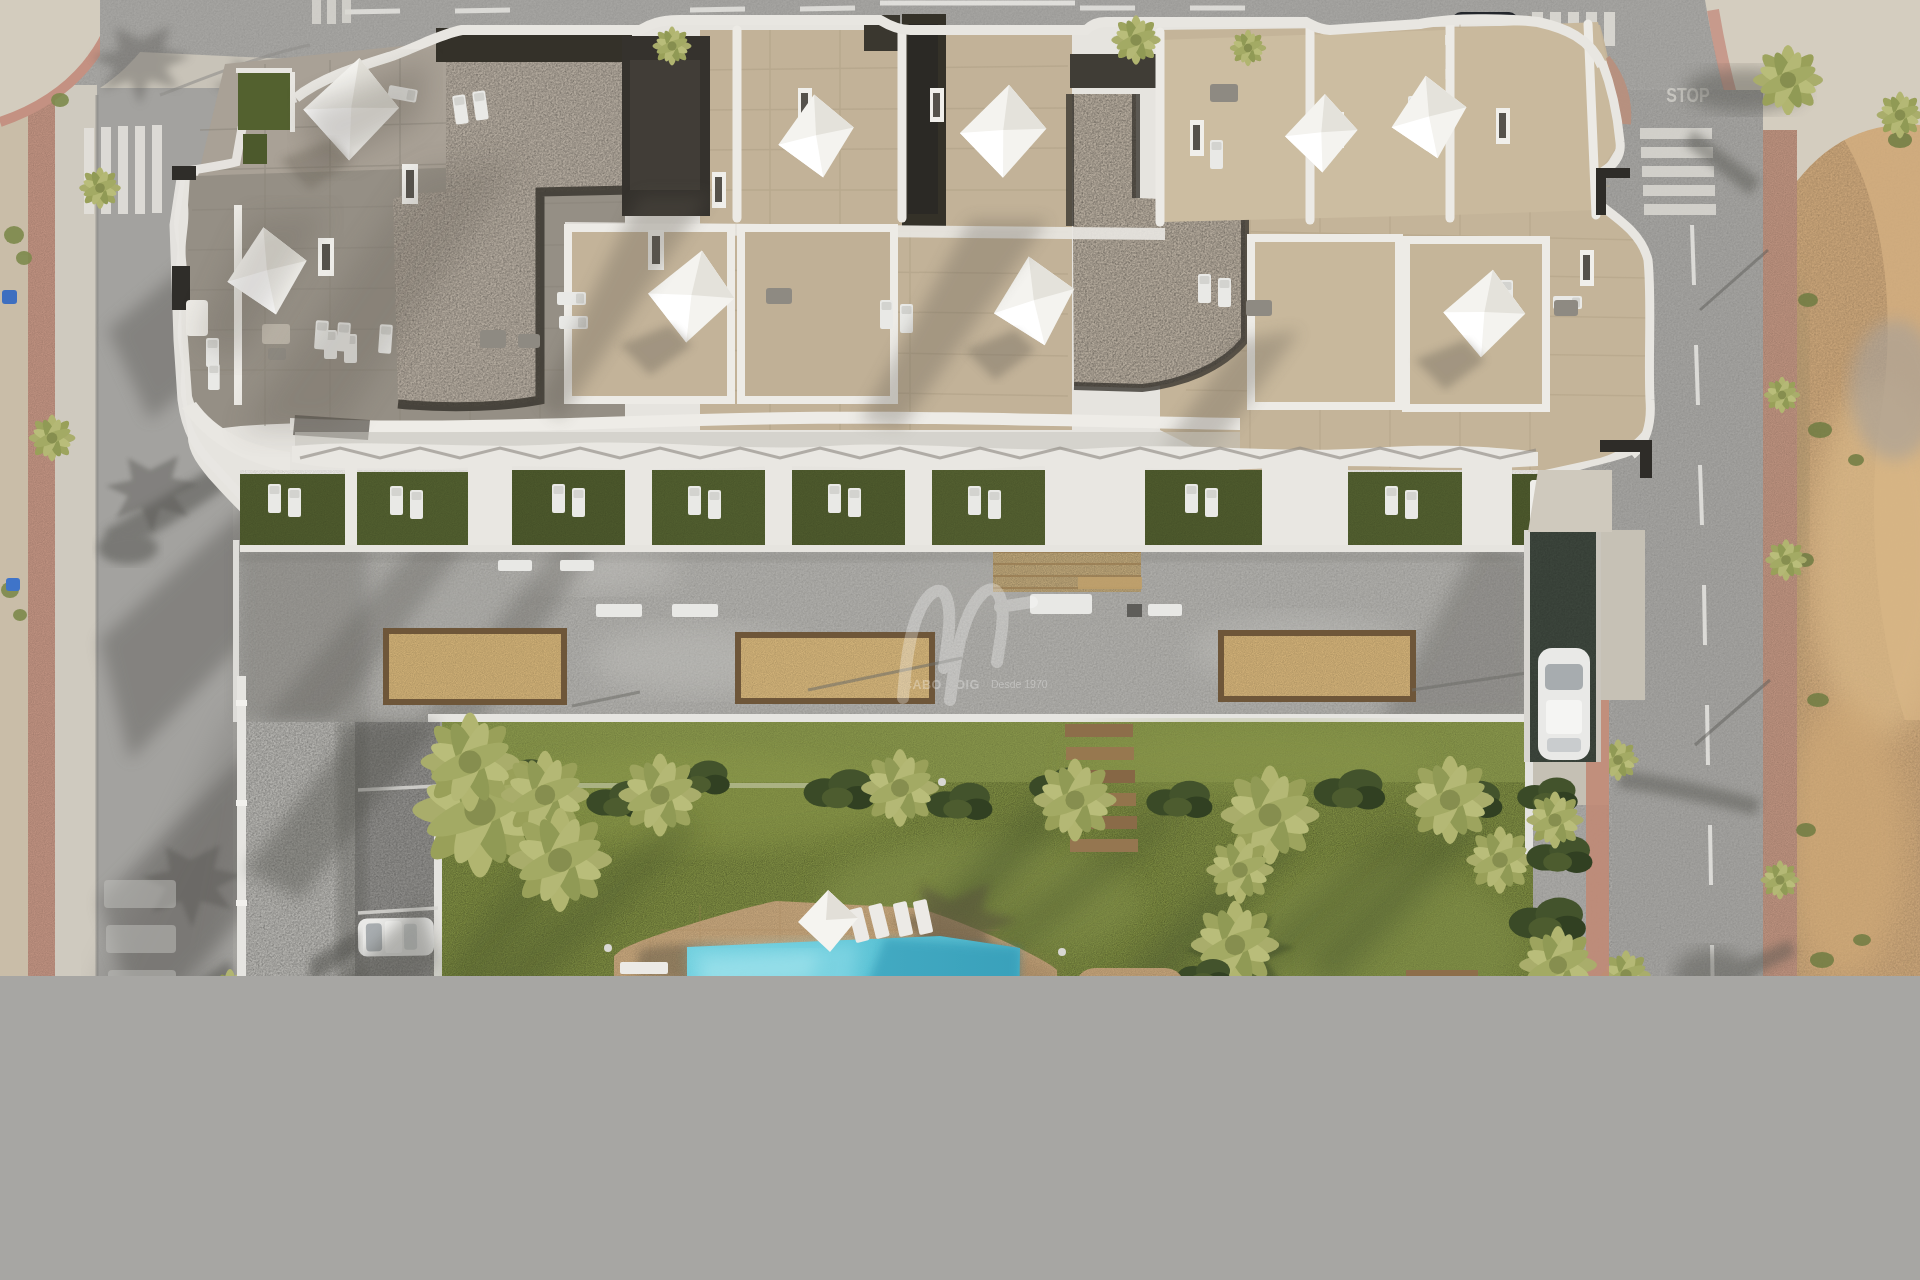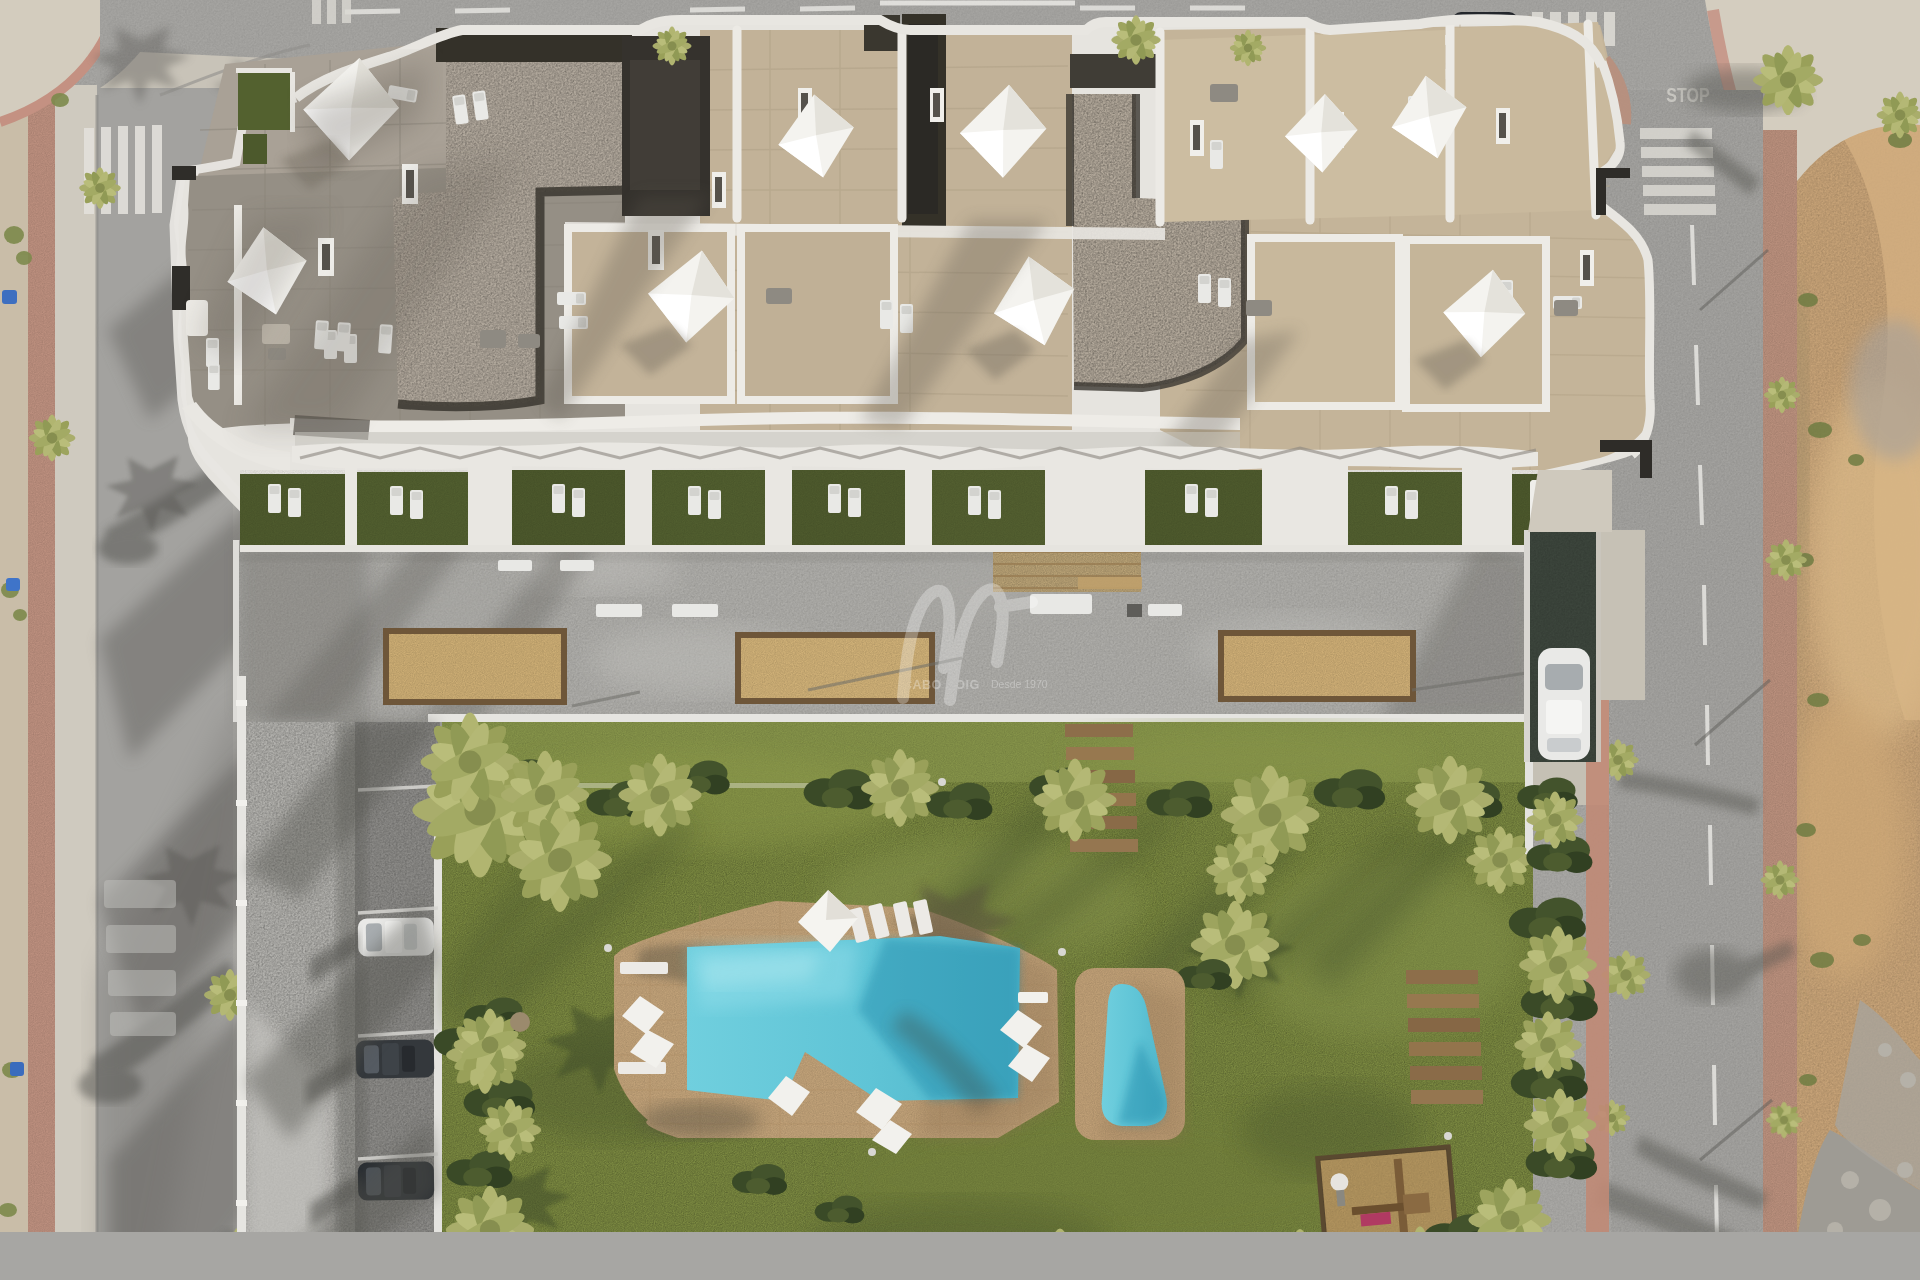--- a/index.html
+++ b/index.html
@@ -1,16 +1,16 @@
 <!DOCTYPE html>
 <html><head>
 <meta charset="utf-8">
 <style>
 html,body{margin:0;padding:0;background:#a7a6a3;font-family:"Liberation Sans",sans-serif;}
-#stage{position:relative;width:1920px;height:1232px;overflow:hidden;}
+#stage{position:relative;width:1920px;height:976px;overflow:hidden;}
 svg{display:block;}
 </style>
 </head>
 <body>
 <div id="stage">
 <svg width="1920" height="1280" viewBox="0 0 1920 1280" xmlns="http://www.w3.org/2000/svg">
 <defs>
 <filter id="grain" x="-2%" y="-2%" width="104%" height="104%">
   <feTurbulence type="fractalNoise" baseFrequency="0.55" numOctaves="2" result="n"></feTurbulence>
   <feColorMatrix in="n" type="matrix" values="0 0 0 0 0  0 0 0 0 0  0 0 0 0 0  0.8 0.8 0.8 0 -0.9"></feColorMatrix>

